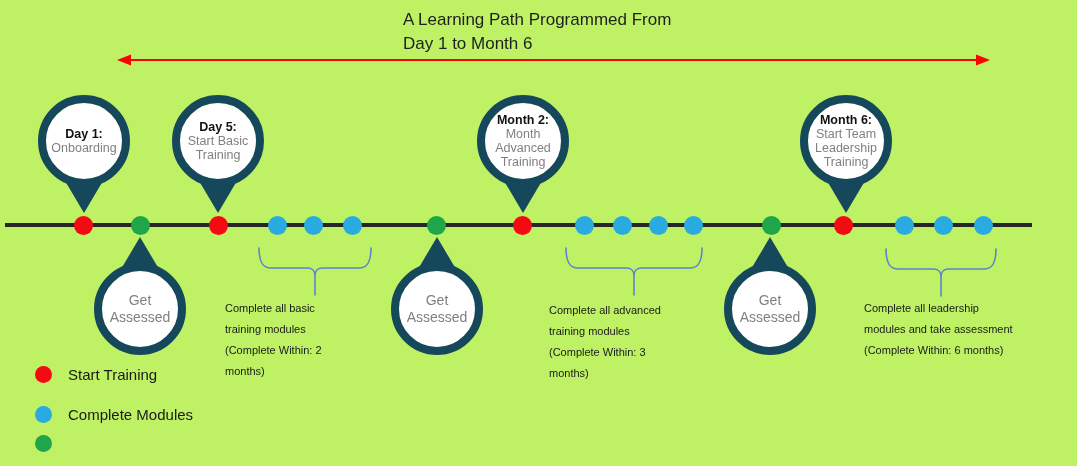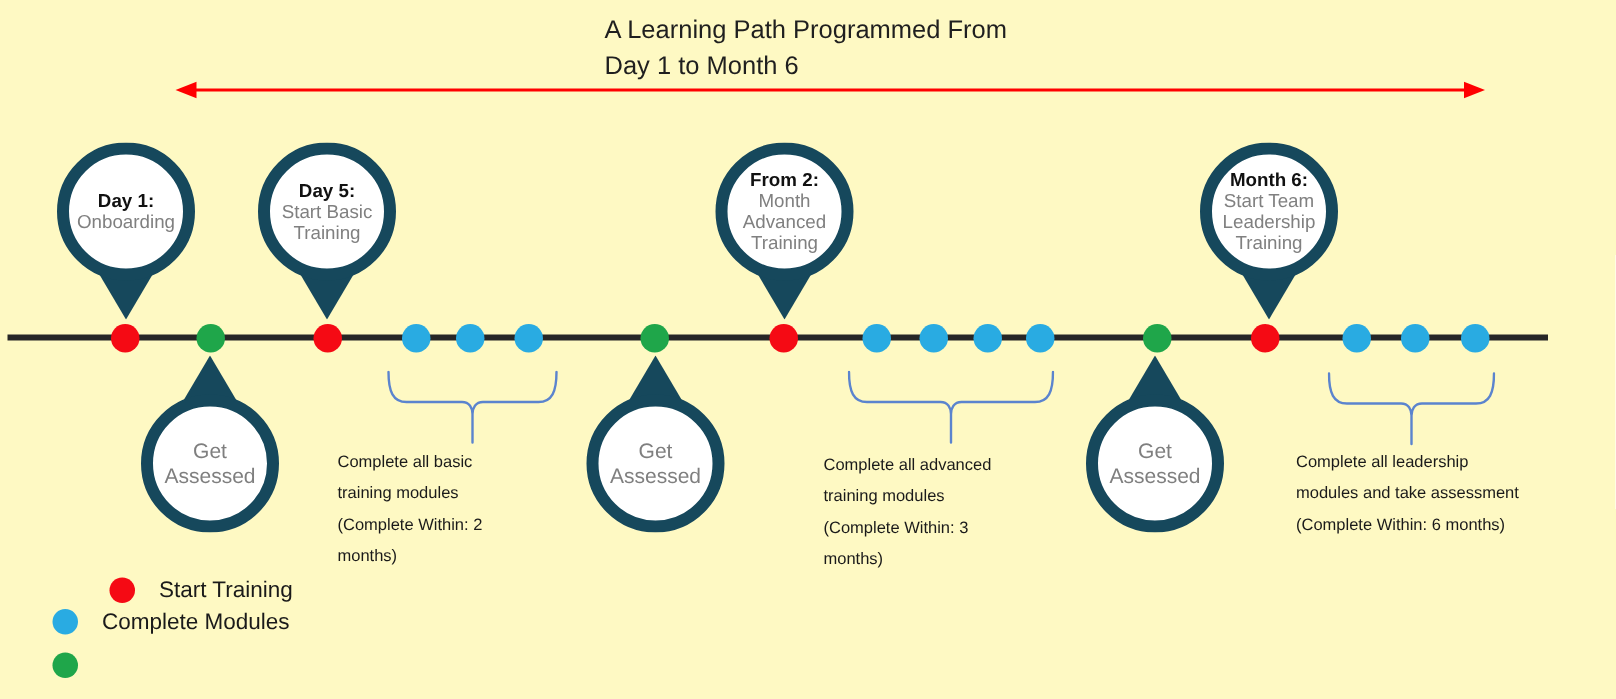--- a/index.html
+++ b/index.html
@@ -1,17 +1,17 @@
 <!DOCTYPE html>
 <html style="--red: #F50A14; --blue: #29ABE2; --green: #1FA64A; --teal: #16485C; --brace: #5B84CE; --arrow: #FF0000; --line: #262626;"><head>
 <meta charset="utf-8">
 <style>
   html,body{margin:0;padding:0;background:#fff;}
   #canvas{
-    position:relative;width:1077px;height:466px;background:#fef9c3;overflow:hidden;
+    position:relative;width:1077px;height:466px;background:#bef264;overflow:hidden;
     font-family:"Liberation Sans",sans-serif;color:#1a1a1a;
   }
   .title{
     position:absolute;left:403px;top:8px;font-size:17px;line-height:24px;
     color:#1f1f1f;white-space:pre-line;
   }
   .arrow-svg{position:absolute;left:0;top:50px;width:1077px;height:22px;}
   .arrow-line{stroke:var(--arrow);stroke-width:2;}
   .arrow-head{fill:var(--arrow);}
   .timeline-line{
@@ -101,21 +101,21 @@
       <div class="pin-body">Start Basic
 Training</div>
     </div>
   </div>
   <div class="pin top" style="left:473px;top:95px;">
     <svg viewBox="0 0 100 118">
       <polygon class="pin-tri" points="50,118 24,74 76,74"></polygon>
       <circle class="pin-circle" cx="50" cy="46" r="42"></circle>
     </svg>
     <div class="pin-text">
-      <div class="pin-header">From 2:</div>
+      <div class="pin-header">Month 2:</div>
       <div class="pin-body">Month
 Advanced
 Training</div>
     </div>
   </div>
   <div class="pin top" style="left:796px;top:95px;">
     <svg viewBox="0 0 100 118">
       <polygon class="pin-tri" points="50,118 24,74 76,74"></polygon>
       <circle class="pin-circle" cx="50" cy="46" r="42"></circle>
     </svg>
@@ -173,21 +173,21 @@
 (Complete Within: 2
 months)</div>
   <div class="phase-text" style="left:549px;top:300px;width:195px;">Complete all advanced
 training modules
 (Complete Within: 3
 months)</div>
   <div class="phase-text" style="left:864px;top:298px;width:220px;">Complete all leadership
 modules and take assessment
 (Complete Within: 6 months)</div>
 
-  <div class="legend-item" style="top:384px;margin-left:38px;">
+  <div class="legend-item" style="top:365px;">
     <div class="legend-swatch start"></div>
     <div class="legend-label">Start Training</div>
   </div>
   <div class="legend-item" style="top:405px;justify-content:center;">
     <div class="legend-swatch complete"></div>
     <div class="legend-label">Complete Modules</div>
   </div>
   <div class="legend-item" style="top:434px;">
     <div class="legend-swatch assess"></div>
   </div>

